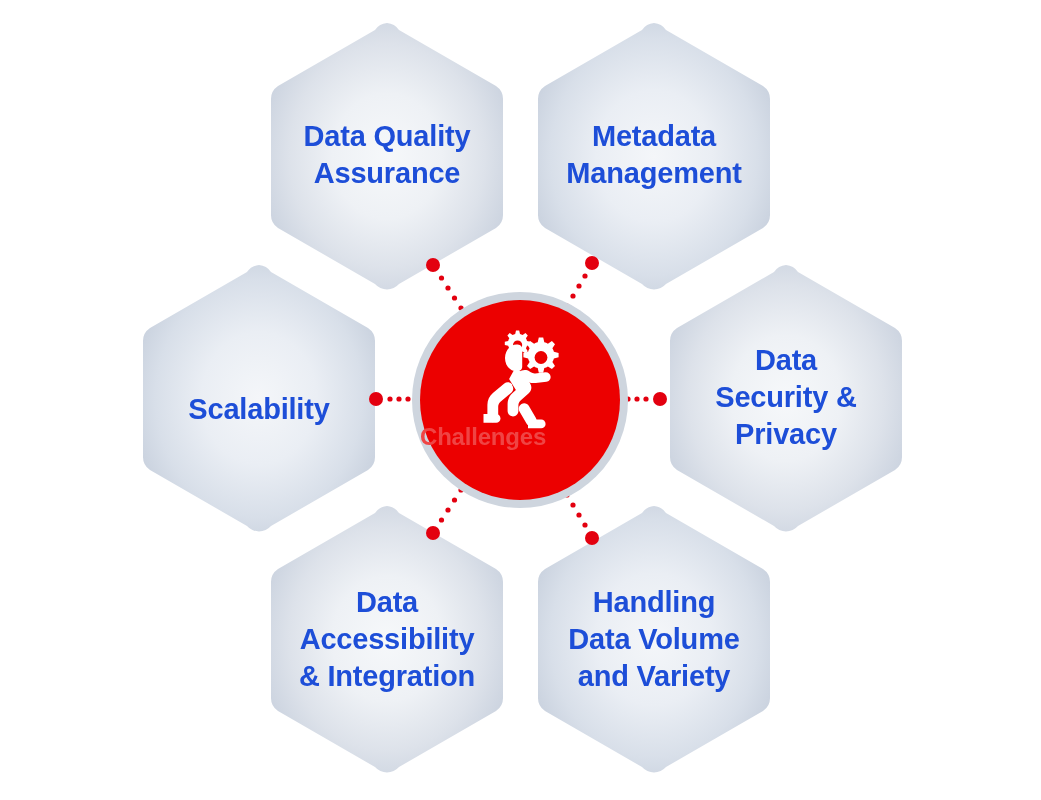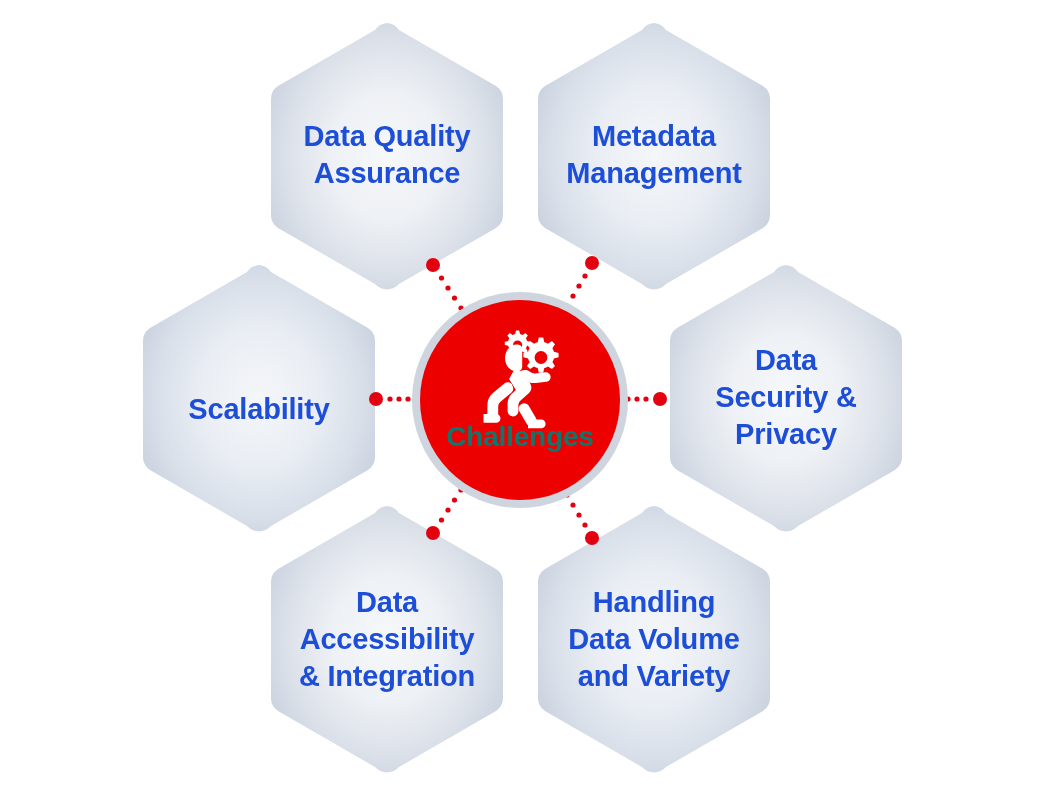--- a/index.html
+++ b/index.html
@@ -38,26 +38,26 @@
     font-size: 29px;
     line-height: 37px;
     color: #1d4ed8;
     letter-spacing: -0.2px;
     white-space: pre-line;
     pointer-events: none;
   }
 
   .center-label {
     position: absolute;
-    text-align: center;
+    text-align: left;
     font-family: "Liberation Sans", sans-serif;
     font-weight: bold;
-    font-size: 28px;
+    font-size: 24px;
     line-height: 34px;
-    color: #0f766e;
+    color: #ef4444;
     letter-spacing: -0.2px;
     pointer-events: none;
   }
 </style>
 </head>
 <body>
 
 <div id="diagram-root">
 
   <svg id="diagram-svg" viewBox="0 0 1041 800" xmlns="http://www.w3.org/2000/svg">

